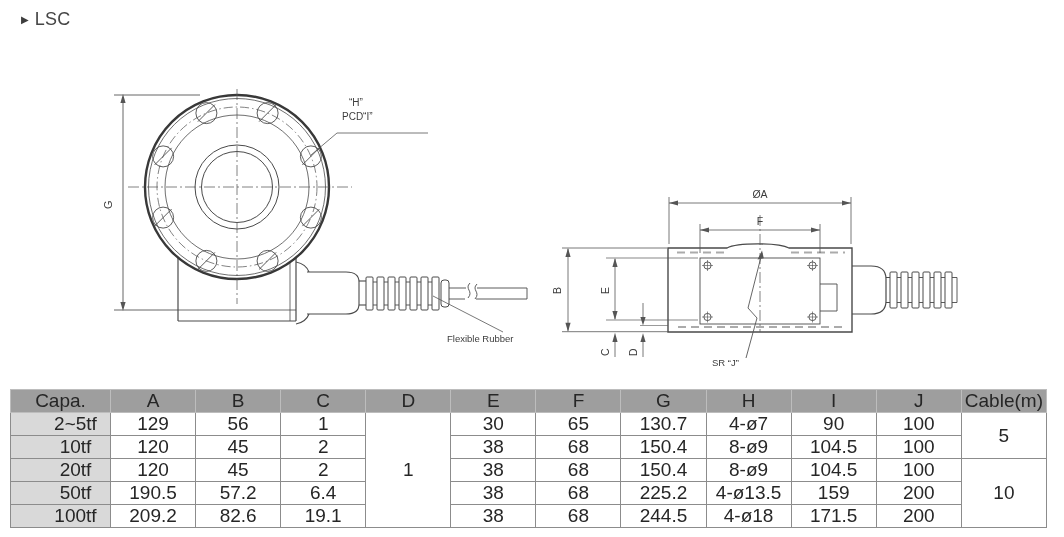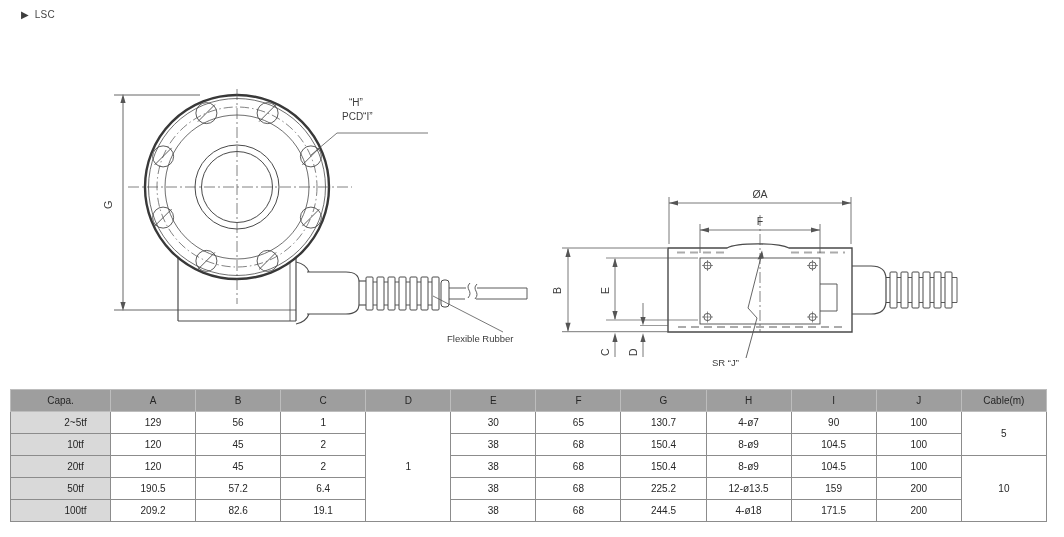--- a/index.html
+++ b/index.html
@@ -5,28 +5,28 @@
   html,body { margin:0; padding:0; }
   body {
     width:1064px; height:537px; position:relative; background:#ffffff;
     font-family:"Liberation Sans", sans-serif; overflow:hidden;
   }
   .title {
     position:absolute; left:21px; top:9px; display:flex; align-items:center; gap:6px;
     color:#454545;
   }
   .title .marker { font-size:10px; line-height:1; color:#3d3d3d; }
-  .title .text { font-size:10px; letter-spacing:0.3px; }
+  .title .text { font-size:18px; letter-spacing:0.3px; }
   svg.drawing { position:absolute; left:0; top:0; }
   svg text { font-family:"Liberation Sans", sans-serif; fill:#3c3c3c; }
 
   table.dims {
     position:absolute; left:10px; top:389px; width:1037px;
     border-collapse:collapse; table-layout:fixed;
-    font-size:10px; color:#262626;
+    font-size:19px; color:#262626;
     border:1.5px solid #4e4e4e;
   }
   table.dims col.capa { width:100px; }
   table.dims th {
     background:#9e9e9e; color:#262626; font-weight:400;
     border:1px solid #bdbdbd; height:21px; padding:0 2px; text-align:center;
   }
   table.dims td {
     background:#ffffff; border:1px solid #8c8c8c; height:21px;
     text-align:center; padding:0 2px;
@@ -339,21 +339,21 @@
         <td rowspan="3">10</td>
       </tr>
       <tr>
         <td class="rowhead">50tf</td>
         <td>190.5</td>
         <td>57.2</td>
         <td>6.4</td>
         <td>38</td>
         <td>68</td>
         <td>225.2</td>
-        <td>12-ø13.5</td>
+        <td>4-ø13.5</td>
         <td>159</td>
         <td>200</td>
       </tr>
       <tr>
         <td class="rowhead">100tf</td>
         <td>209.2</td>
         <td>82.6</td>
         <td>19.1</td>
         <td>38</td>
         <td>68</td>

